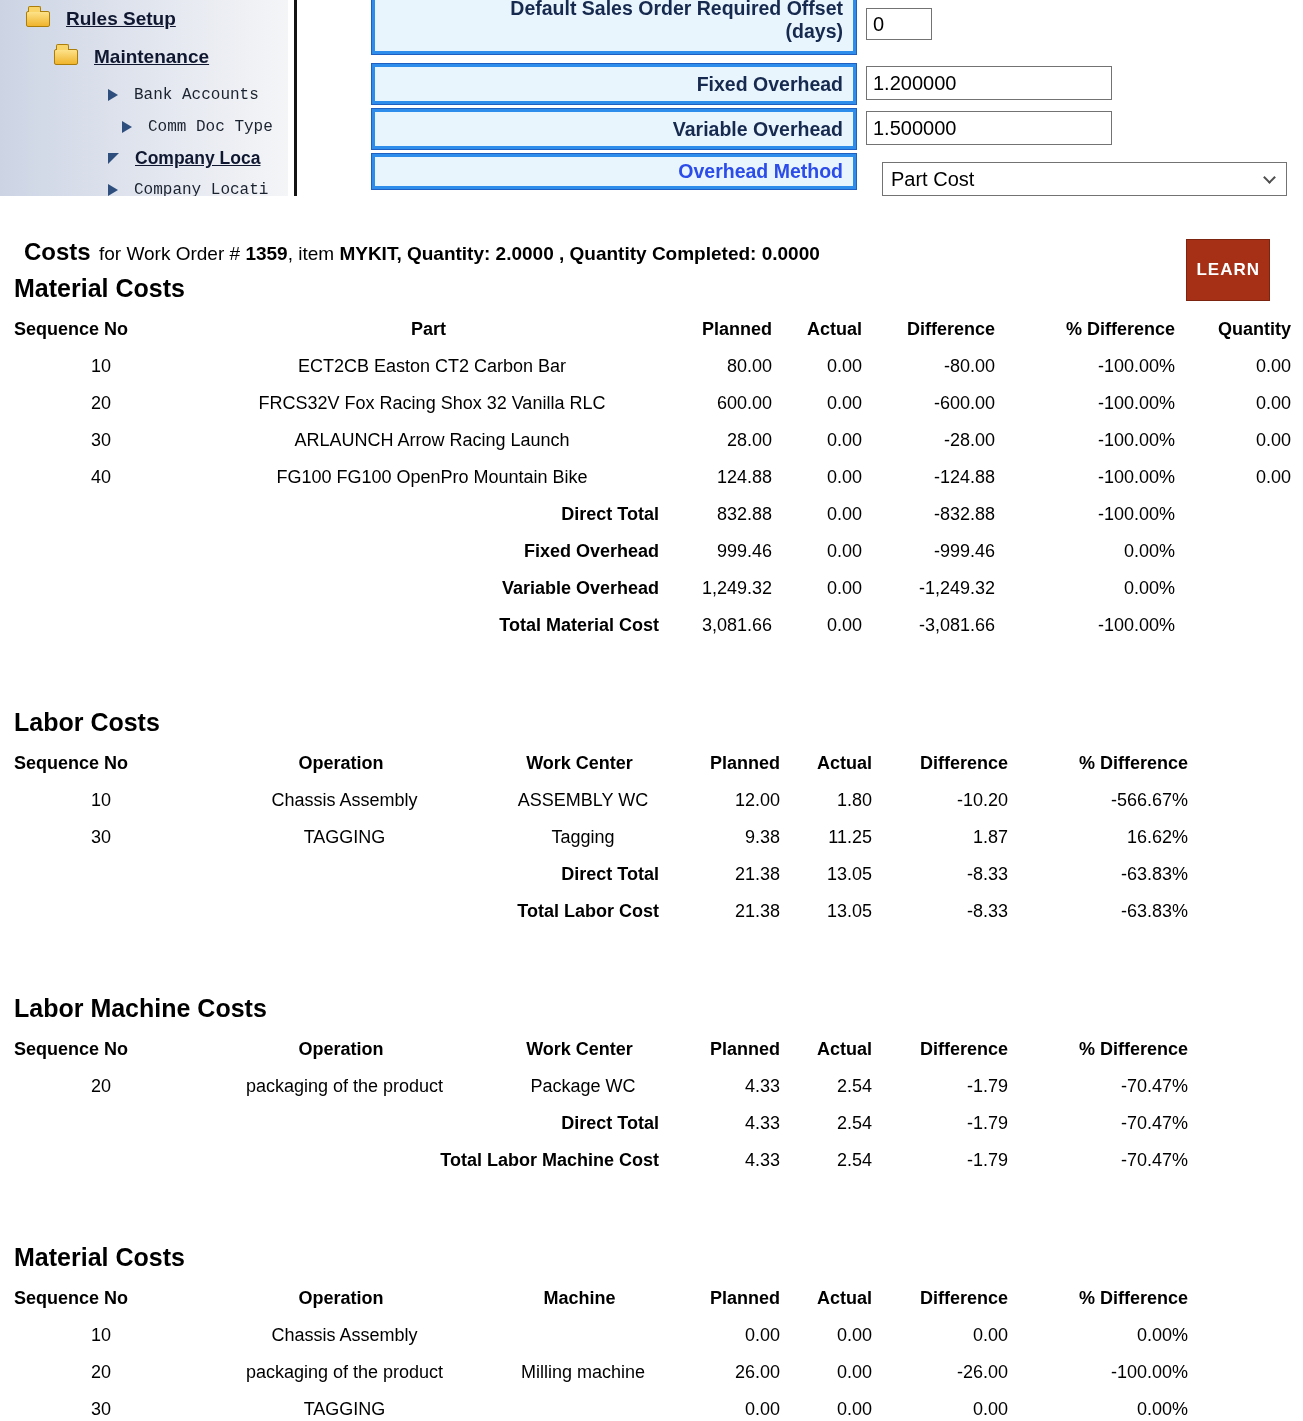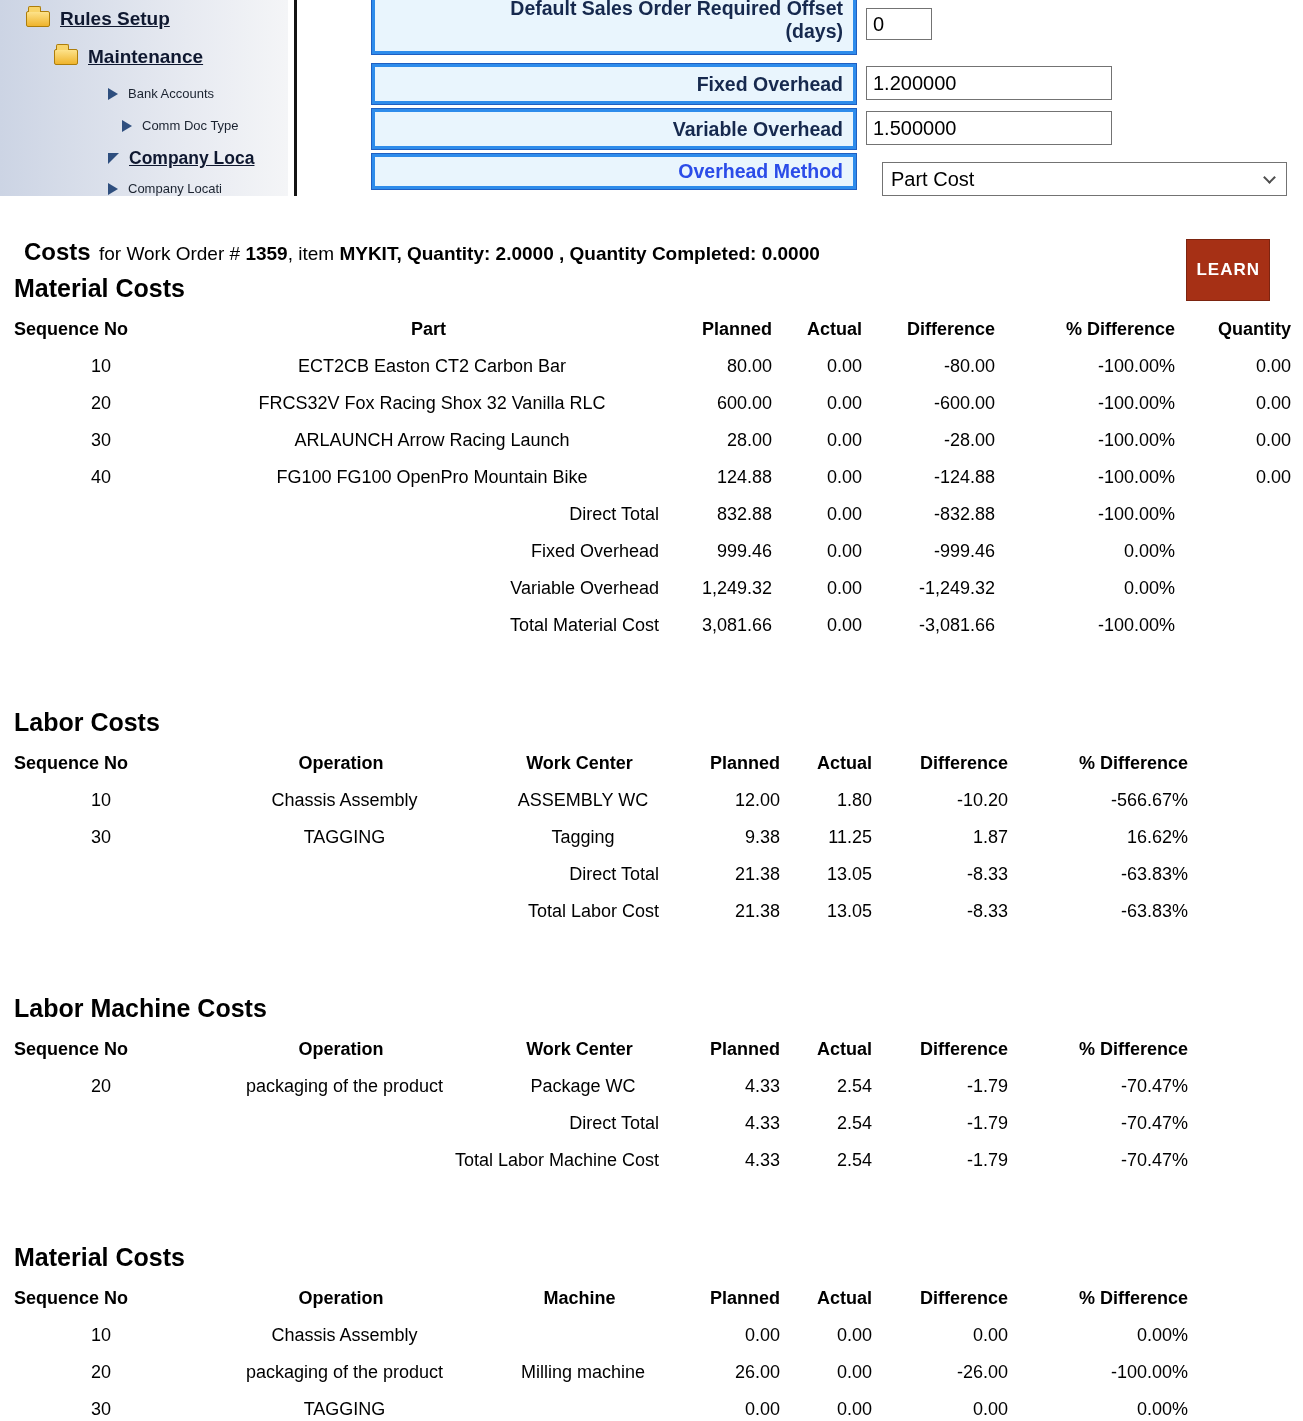--- a/index.html
+++ b/index.html
@@ -9,32 +9,32 @@
     font-family:"Liberation Sans", sans-serif; color:#000;
   }
 
   
   .top-band { position:relative; height:196px; overflow:hidden; background:#fff; }
   .sidebar {
     position:absolute; left:0; top:0; width:288px; height:196px;
     background:linear-gradient(90deg,#ccd4e4 0%,#e7eaf1 65%,#f4f5f7 100%);
     overflow:hidden;
   }
-  .tree-item { position:absolute; display:flex; align-items:center; gap:10px; white-space:nowrap; cursor:pointer; }
+  .tree-item { position:absolute; display:flex; align-items:center; gap:16px; white-space:nowrap; cursor:pointer; }
   .folder-icon { position:relative; width:24px; height:16px; flex:0 0 auto;
     background:linear-gradient(#fcе28c,#f3c14a); background:linear-gradient(#fde28a,#efb42c);
     border:1px solid #ad7d0a; border-radius:2px; }
   .folder-icon::before { content:""; position:absolute; top:-6px; left:1px; width:11px; height:5px;
     background:#f8d469; border:1px solid #ad7d0a; border-bottom:none; border-radius:2px 2px 0 0; }
   .arrow-right-icon { width:0; height:0; flex:0 0 auto;
     border-left:10px solid #2e4e7e; border-top:6px solid transparent; border-bottom:6px solid transparent; }
   .arrow-expanded-icon { width:0; height:0; flex:0 0 auto;
     border-top:11px solid #2e4e7e; border-right:11px solid transparent; }
   .lbl-folder   { font-size:19px; font-weight:bold; text-decoration:underline; color:#0f1830; }
-  .lbl-leaf     { font-size:13px; color:#1b2330; }
+  .lbl-leaf     { font-size:16px; color:#1b2330;font-family:Liberation Mono, monospace; }
   .lbl-selected { font-size:17.5px; font-weight:bold; text-decoration:underline; color:#0f1830; }
 
   .divider { position:absolute; left:294px; top:0; width:3px; height:196px; background:#141414; }
 
   .form-area { position:absolute; left:372px; top:0; width:931px; height:196px; }
   .form-row  { position:absolute; left:0; }
   .label-box {
     width:484px; background:#e9f5fd;
     border:3px solid #2e8ceb; outline:1px solid #1f5fc2;
     display:flex; align-items:center; justify-content:flex-end;
@@ -73,21 +73,21 @@
   .section-title { font-size:25px; font-weight:bold; margin:0 0 8px 2px; line-height:29px; }
 
   table { border-collapse:collapse; table-layout:fixed; }
   th, td { padding:8px 0; line-height:21px; font-size:18px; white-space:nowrap; overflow:visible; }
   th { font-weight:bold; }
   .th-seq  { text-align:left;  padding-left:2px; }
   .td-seq  { text-align:center; }
   .th-name { text-align:center; }
   .td-name { text-align:center; padding-left:7px; }
   .th-num, .td-num { text-align:right; padding-right:2px; }
-  .td-total-label { font-weight:normal; text-align:right; padding-right:8px; }
+  .td-total-label { font-weight:bold; text-align:right; padding-right:8px; }
 </style>
 </head>
 <body>
 
 <div class="page">
 
   <div class="top-band">
     <div class="sidebar" id="sidebar">
         <div class="tree-item" style="top: 8px; left: 26px;">
           <span class="folder-icon"></span>

